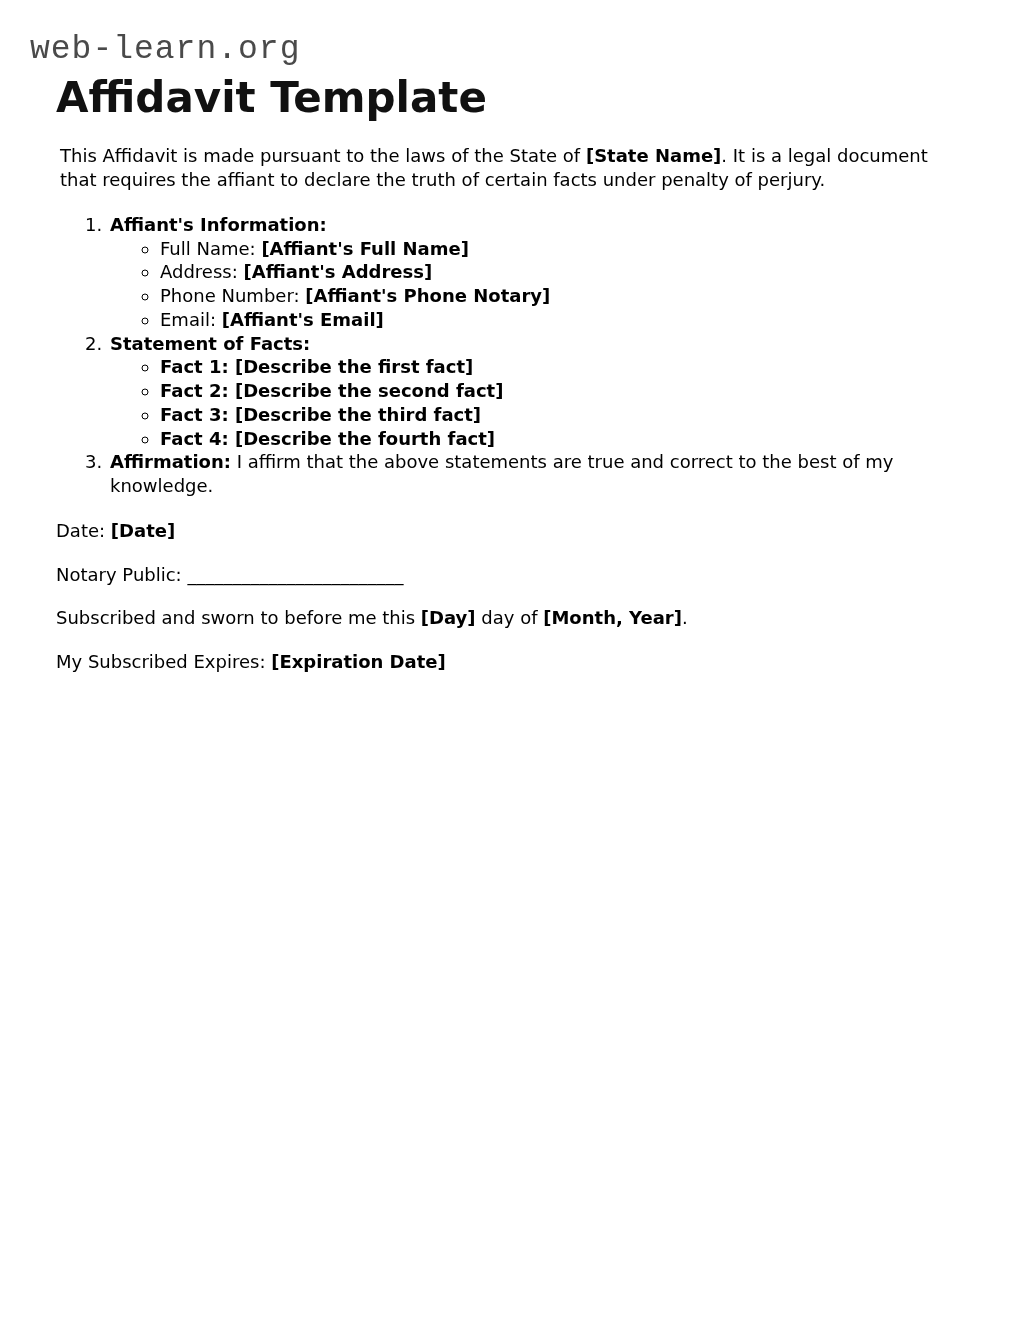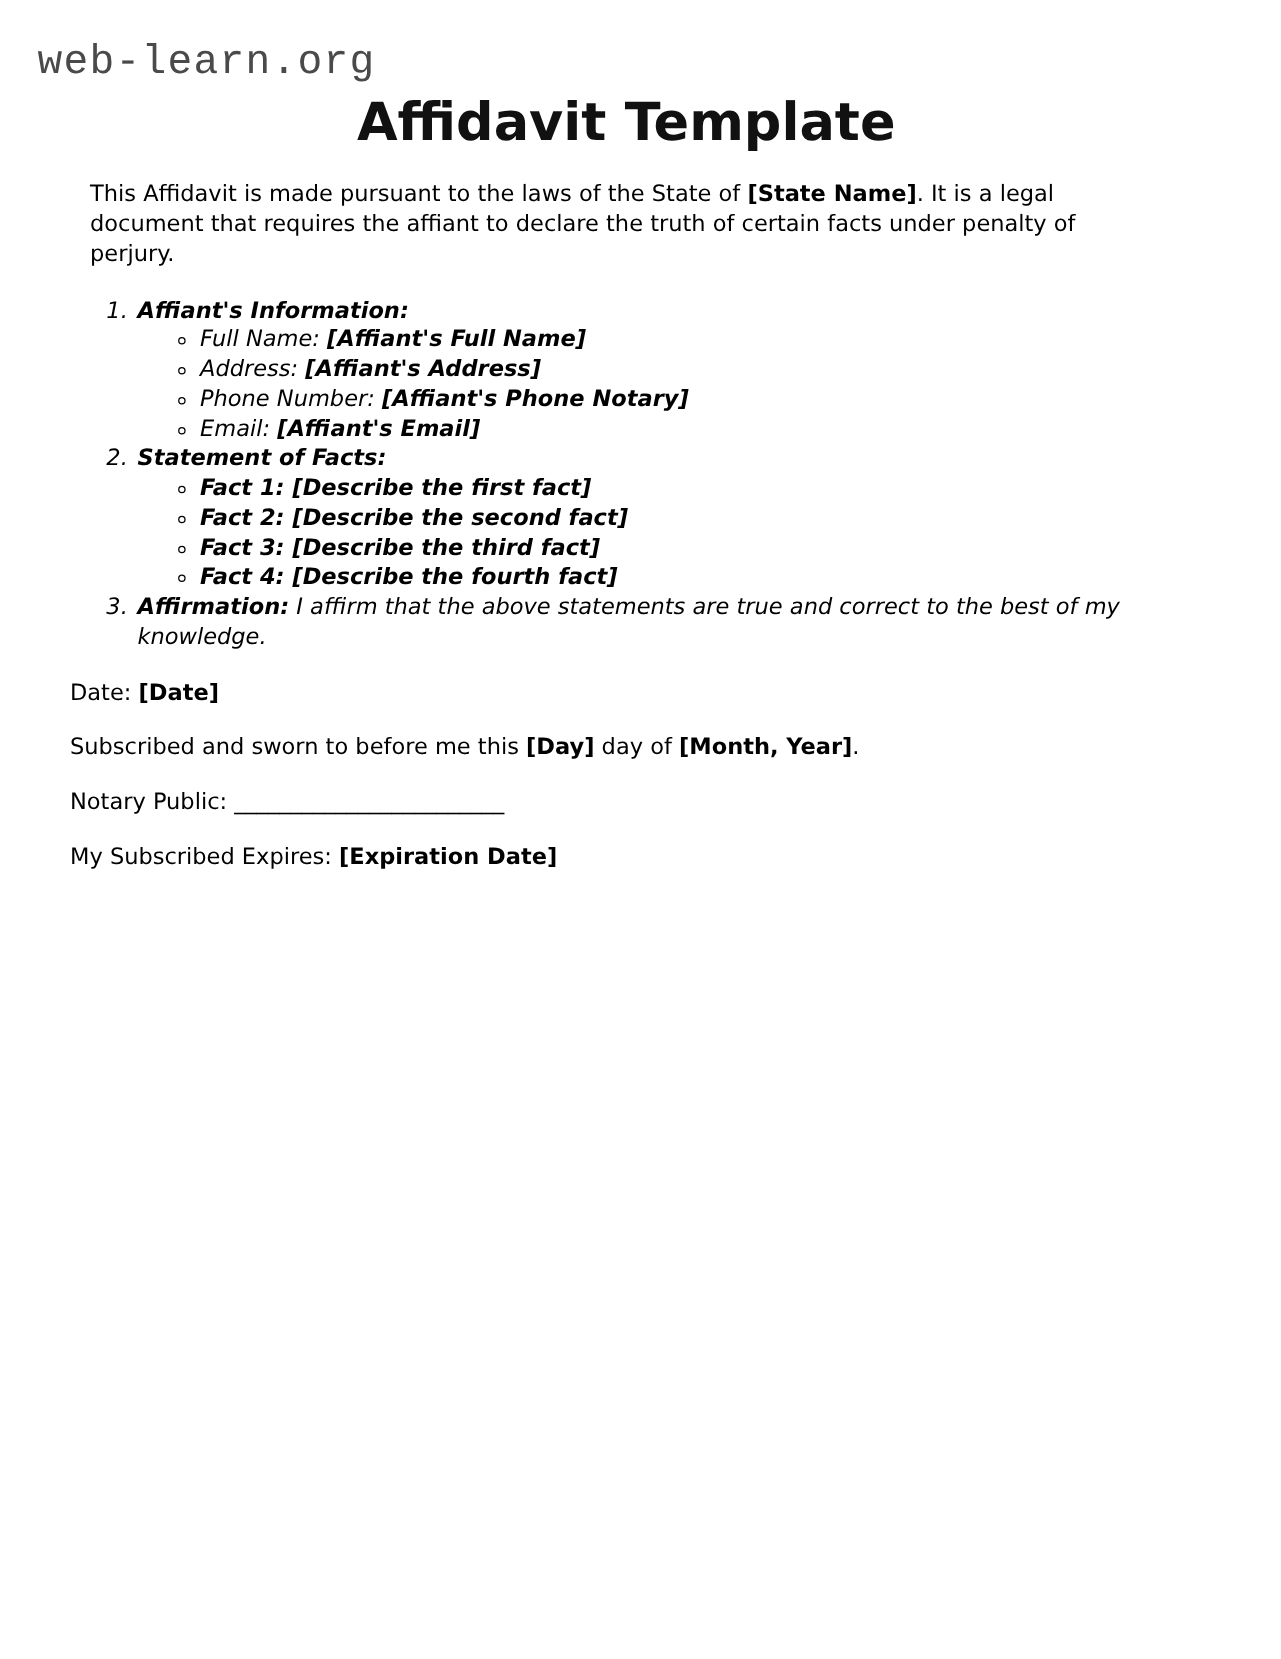--- a/index.html
+++ b/index.html
@@ -31,35 +31,33 @@
   .content {
     margin-left: 26px;
     max-width: 890px;
   }
   h1.title {
     font-size: 42px;
     line-height: 1.15;
     font-weight: bold;
     color: #111111;
     margin: 2px 0 22px 0;
-    text-align: center;
   }
   p {
-    margin: 21px 16px;
+    margin: 21px 4px;
   }
   p.closing {
     margin: 20px 0;
   }
   ol.main-list {
     margin: 21px 0;
     padding-left: 52px;
   }
   ol.main-list > li {
     padding-left: 2px;
-    font-style: italic;
   }
   ul.sub {
     list-style-type: circle;
     margin: 0;
     padding-left: 50px;
   }
   .b {
     font-weight: bold;
   }
 </style>
@@ -97,20 +95,20 @@
         </ul>
       </li>
       <li><span class="b">Affirmation:</span><span> I affirm that the above statements are true and correct to the best of my knowledge.</span></li>
     </ol>
 
 
     <p class="closing"><span>Date: </span><span class="b">[Date]</span></p>
 
 
 
+    <p class="closing">Notary Public: ________________________</p>
+
     <p class="closing"><span>Subscribed and sworn to before me this </span><span class="b">[Day]</span><span> day of </span><span class="b">[Month, Year]</span><span>.</span></p>
-
-    <p class="closing">Notary Public: ________________________</p>
 
     <p class="closing"><span>My Subscribed Expires: </span><span class="b">[Expiration Date]</span></p>
 
   </div>
 </div>
 
 </body></html>

